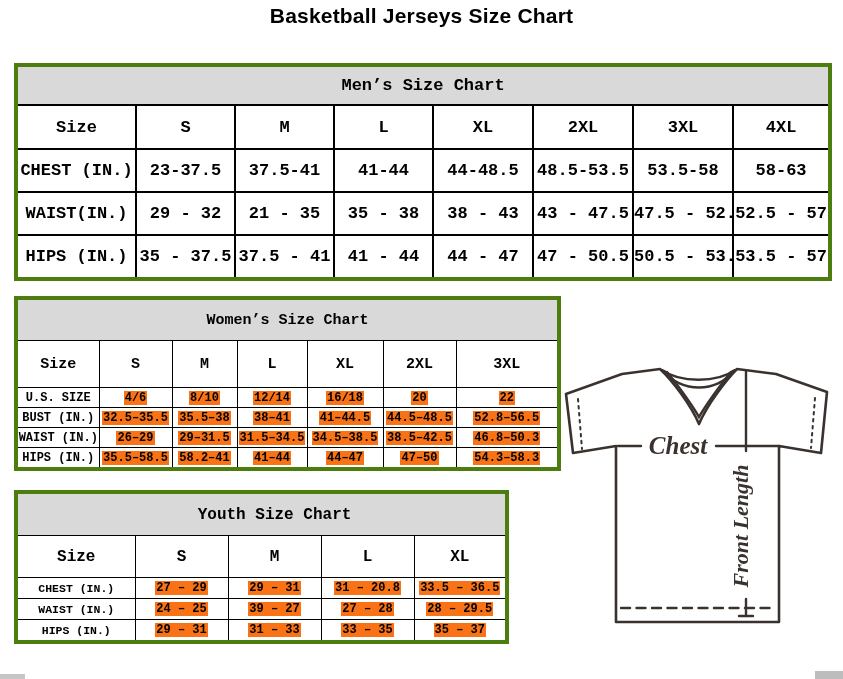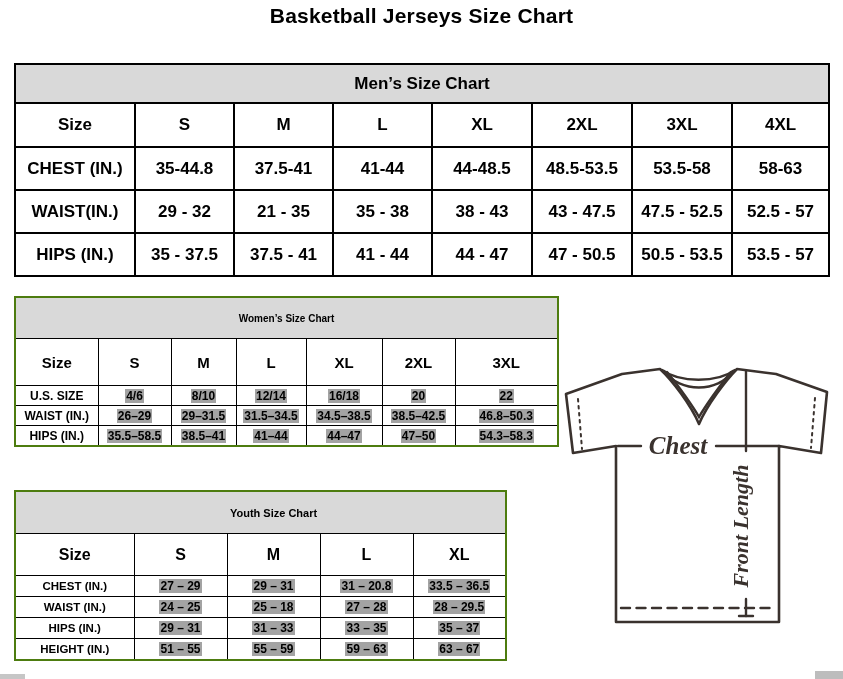--- a/index.html
+++ b/index.html
@@ -13,45 +13,45 @@
     text-align:center; font-size:21px; font-weight:bold; letter-spacing:0.2px;
   }
   table.size-table {
     position:absolute; border-collapse:collapse; table-layout:fixed;
     background:#fff; font-weight:bold; color:#000;
   }
   .size-table th, .size-table td {
     border:1px solid #000; text-align:center; vertical-align:middle; padding:0;
     overflow:hidden; white-space:nowrap;
   }
-  table.size-table { border:2px solid #4d7c0f; }
+  table.size-table { border:4px solid #4d7c0f;font-family:Liberation Mono, monospace; }
   .band { background:#d9d9d9; }
 
   
   .mens { left:14px; top:63px; width:814px; }
   .mens th, .mens td { border-width:2px; font-size:17px; }
   .mens .band { height:37px; font-size:17px; }
   .mens .colhead { height:42px; }
   .mens td { height:41px; }
 
   
   .womens { left:14px; top:296px; width:543px; }
-  .womens .band { height:40px; font-size:10px; }
+  .womens .band { height:40px; font-size:15px; }
   .womens .colhead { height:46px; font-size:15px; }
   .womens .rowlabel { font-size:12px; height:19px; }
   .womens .val { font-size:12px; height:19px; }
 
   
   .youth { left:14px; top:490px; width:491px; }
-  .youth .band { height:41px; font-size:11px;padding-left:26px; }
+  .youth .band { height:41px; font-size:16px;padding-left:26px; }
   .youth .colhead { height:41px; font-size:16px; }
   .youth .rowlabel { font-size:11.5px; height:20px; }
   .youth .val { font-size:12px; height:20px;margin-left:16px; }
 
-  .shade { background:#a3a3a3; padding:0 1px; }
+  .shade { background:#f97316; padding:0 1px; }
 
   
   .jersey {
     position:absolute; left:556px; top:358px; width:288px; height:321px;
   }
   .jersey-label {
     font-family:"Liberation Serif", serif; font-style:italic; font-weight:bold;
     fill:#3a322e;
   }
 
@@ -87,21 +87,21 @@
           <th class="colhead">S</th>
           <th class="colhead">M</th>
           <th class="colhead">L</th>
           <th class="colhead">XL</th>
           <th class="colhead">2XL</th>
           <th class="colhead">3XL</th>
           <th class="colhead">4XL</th>
         </tr>
         <tr>
           <td class="rowlabel">CHEST (IN.)</td>
-          <td class="val">35-44.8</td>
+          <td class="val">23-37.5</td>
           <td class="val">37.5-41</td>
           <td class="val">41-44</td>
           <td class="val">44-48.5</td>
           <td class="val">48.5-53.5</td>
           <td class="val">53.5-58</td>
           <td class="val">58-63</td>
         </tr>
         <tr>
           <td class="rowlabel">WAIST(IN.)</td>
           <td class="val">29 - 32</td>
@@ -151,32 +151,41 @@
         <tr>
           <td class="rowlabel">U.S. SIZE</td>
           <td class="val"><span class="shade">4/6</span></td>
           <td class="val"><span class="shade">8/10</span></td>
           <td class="val"><span class="shade">12/14</span></td>
           <td class="val"><span class="shade">16/18</span></td>
           <td class="val"><span class="shade">20</span></td>
           <td class="val"><span class="shade">22</span></td>
         </tr>
         <tr>
+          <td class="rowlabel">BUST (IN.)</td>
+          <td class="val"><span class="shade">32.5–35.5</span></td>
+          <td class="val"><span class="shade">35.5–38</span></td>
+          <td class="val"><span class="shade">38–41</span></td>
+          <td class="val"><span class="shade">41–44.5</span></td>
+          <td class="val"><span class="shade">44.5–48.5</span></td>
+          <td class="val"><span class="shade">52.8–56.5</span></td>
+        </tr>
+        <tr>
           <td class="rowlabel">WAIST (IN.)</td>
           <td class="val"><span class="shade">26–29</span></td>
           <td class="val"><span class="shade">29–31.5</span></td>
           <td class="val"><span class="shade">31.5–34.5</span></td>
           <td class="val"><span class="shade">34.5–38.5</span></td>
           <td class="val"><span class="shade">38.5–42.5</span></td>
           <td class="val"><span class="shade">46.8–50.3</span></td>
         </tr>
         <tr>
           <td class="rowlabel">HIPS (IN.)</td>
           <td class="val"><span class="shade">35.5–58.5</span></td>
-          <td class="val"><span class="shade">38.5–41</span></td>
+          <td class="val"><span class="shade">58.2–41</span></td>
           <td class="val"><span class="shade">41–44</span></td>
           <td class="val"><span class="shade">44–47</span></td>
           <td class="val"><span class="shade">47–50</span></td>
           <td class="val"><span class="shade">54.3–58.3</span></td>
         </tr>
       </tbody>
     </table>
 
   <table class="size-table youth">
     <colgroup>
@@ -200,37 +209,30 @@
         <tr>
           <td class="rowlabel">CHEST (IN.)</td>
           <td class="val"><span class="shade">27 – 29</span></td>
           <td class="val"><span class="shade">29 – 31</span></td>
           <td class="val"><span class="shade">31 – 20.8</span></td>
           <td class="val"><span class="shade">33.5 – 36.5</span></td>
         </tr>
         <tr>
           <td class="rowlabel">WAIST (IN.)</td>
           <td class="val"><span class="shade">24 – 25</span></td>
-          <td class="val"><span class="shade">25 – 18</span></td>
+          <td class="val"><span class="shade">39 – 27</span></td>
           <td class="val"><span class="shade">27 – 28</span></td>
           <td class="val"><span class="shade">28 – 29.5</span></td>
         </tr>
         <tr>
           <td class="rowlabel">HIPS (IN.)</td>
           <td class="val"><span class="shade">29 – 31</span></td>
           <td class="val"><span class="shade">31 – 33</span></td>
           <td class="val"><span class="shade">33 – 35</span></td>
           <td class="val"><span class="shade">35 – 37</span></td>
-        </tr>
-        <tr>
-          <td class="rowlabel">HEIGHT (IN.)</td>
-          <td class="val"><span class="shade">51 – 55</span></td>
-          <td class="val"><span class="shade">55 – 59</span></td>
-          <td class="val"><span class="shade">59 – 63</span></td>
-          <td class="val"><span class="shade">63 – 67</span></td>
         </tr>
       </tbody>
     </table>
 
   <svg class="jersey" viewBox="0 0 288 321" xmlns="http://www.w3.org/2000/svg">
     <g fill="#ffffff" stroke="#3a322e" stroke-width="2.6" stroke-linejoin="round" stroke-linecap="round">
       <path d="M10,36 L66,16 L104,11
                C116,22 135,47 143,66
                C151,47 170,22 181,11
                L220,16 L271,34

